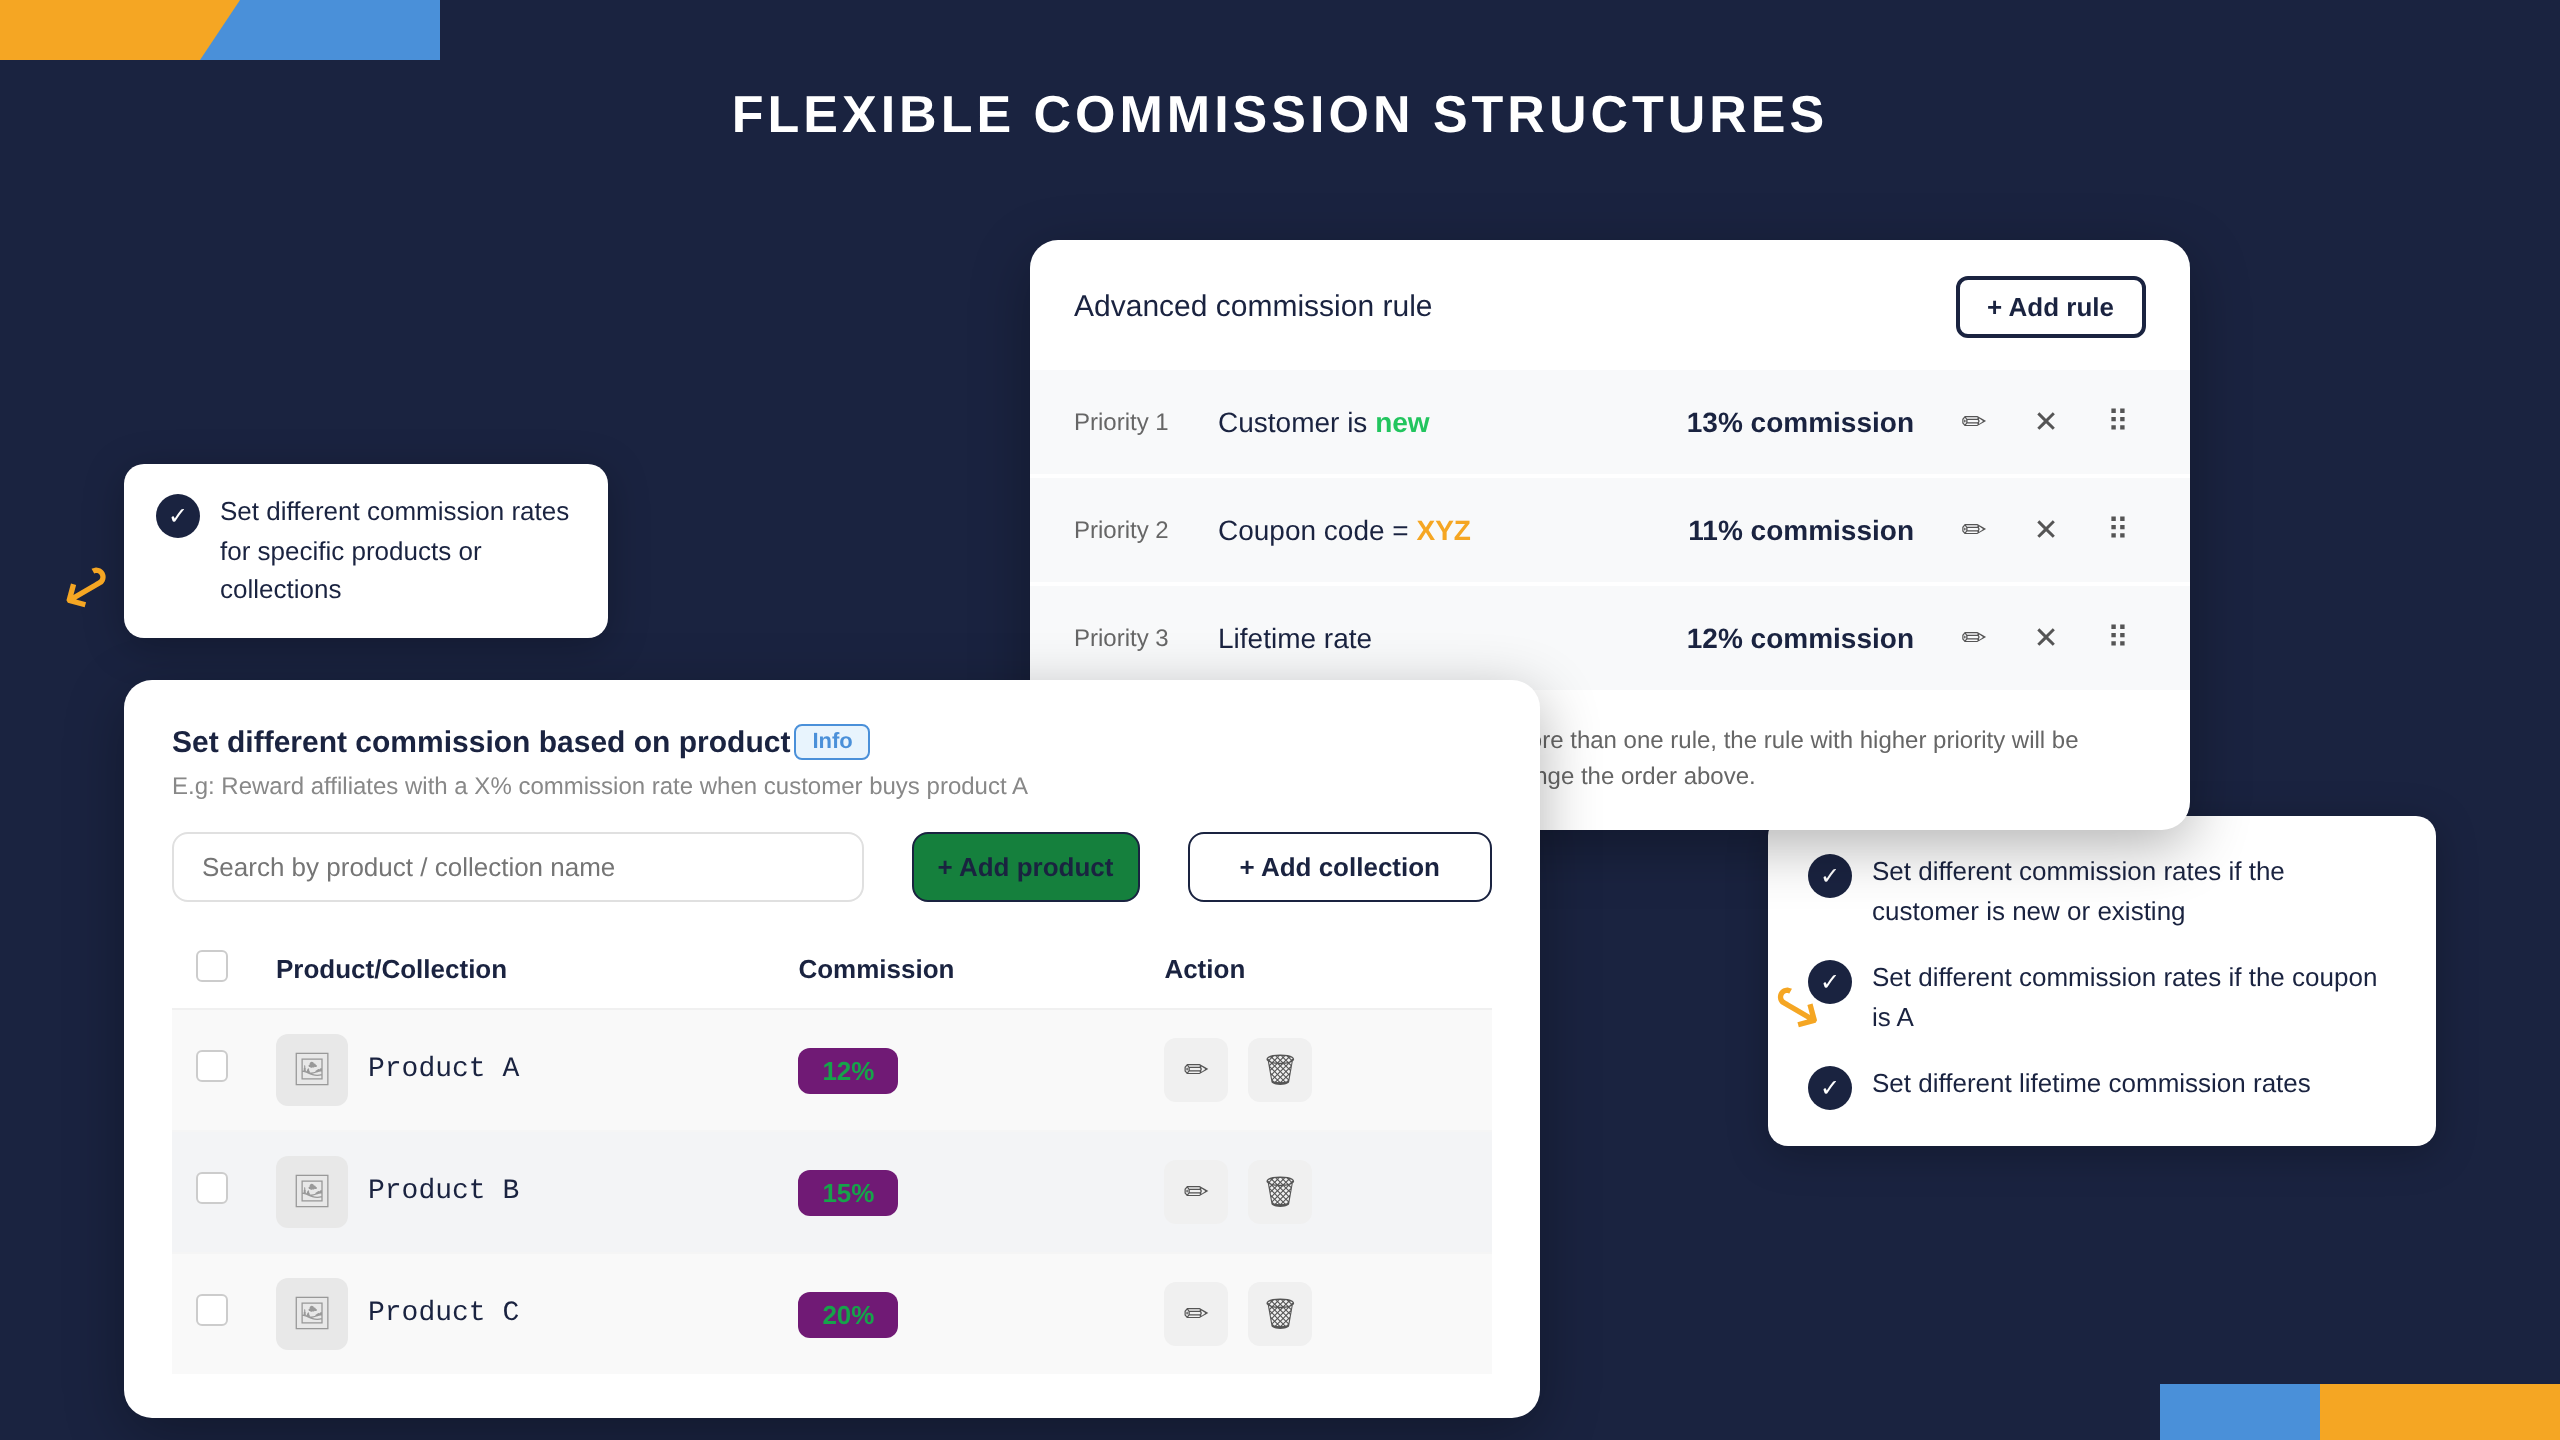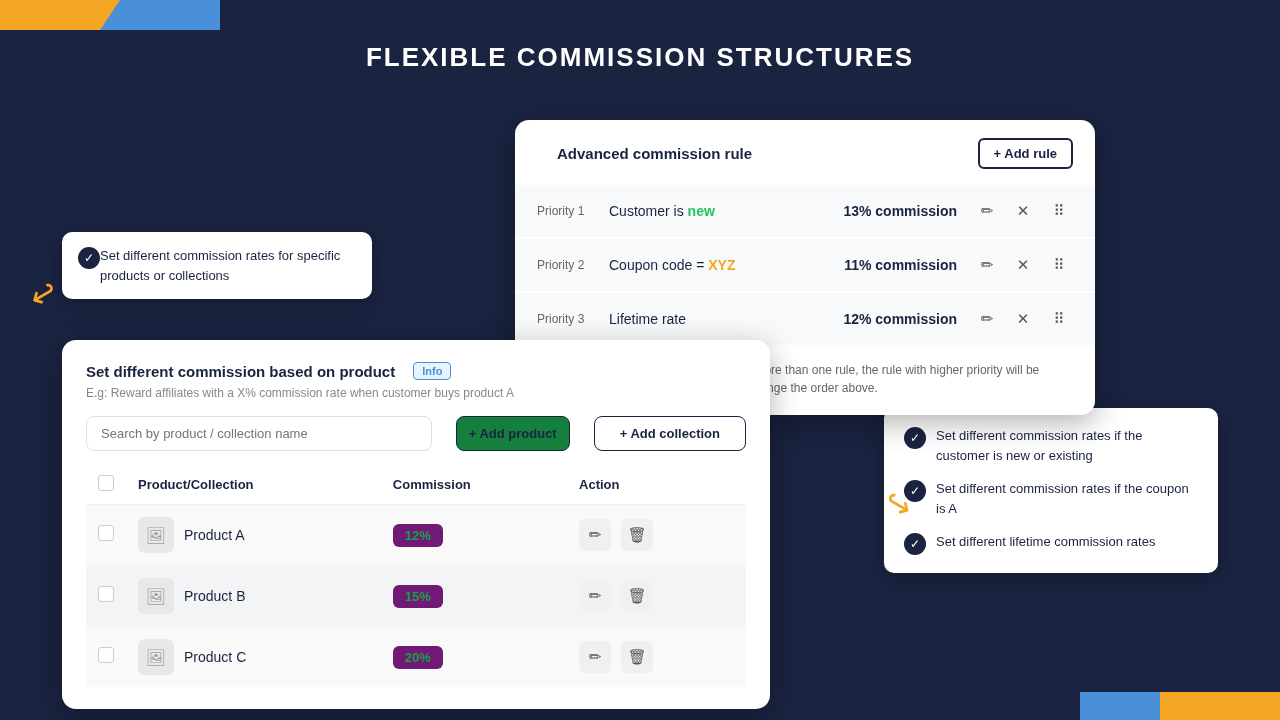--- a/index.html
+++ b/index.html
@@ -60,23 +60,24 @@
     }
 
     
     .left-tooltip {
       position: absolute;
       top: 232px;
       left: 62px;
       background: white;
       border-radius: 10px;
       padding: 14px 16px;
-      width: 310px;
+      width: 242px;
       display: flex;
       align-items: flex-start;
+      gap: 10px;
       box-shadow: 0 4px 20px rgba(0,0,0,0.25);
       z-index: 5;
     }
     .left-tooltip .check-icon {
       width: 22px;
       height: 22px;
       border-radius: 50%;
       background: #1a2340;
       display: flex;
       align-items: center;
@@ -175,23 +176,22 @@
     }
     .adv-card-header {
       display: flex;
       align-items: center;
       justify-content: space-between;
       padding: 18px 22px 16px;
       border-bottom: none;
     }
     .adv-card-title {
       font-size: 15px;
-      font-weight: 700;
-      color: #1a2340;
-      margin-left: 20px;
+      font-weight: 400;
+      color: #1a2340;
     }
     .add-rule-btn {
       display: flex;
       align-items: center;
       gap: 4px;
       border: 2px solid #1a2340;
       background: white;
       border-radius: 6px;
       padding: 6px 14px;
       font-size: 13px;
@@ -280,21 +280,21 @@
       width: 708px;
       background: white;
       border-radius: 14px;
       box-shadow: 0 8px 30px rgba(0,0,0,0.3);
       z-index: 10;
       padding: 22px 24px;
     }
     .product-card-title-row {
       display: flex;
       align-items: center;
-      gap: 18px;
+      gap: 2px;
       margin-bottom: 6px;
     }
     .product-card-title {
       font-size: 15px;
       font-weight: 700;
       color: #1a2340;
     }
     .info-badge {
       background: #e8f4fd;
       color: #4a90d9;
@@ -400,20 +400,21 @@
       color: #999;
     }
     .product-name-cell {
       display: flex;
       align-items: center;
     }
     .product-name {
       font-size: 14px;
       color: #1a2340;
       font-weight: 500;
+      font-family: Liberation Mono, monospace;
     }
     .commission-badge {
       display: inline-block;
       background: #701a75;
       color: #16a34a;
       border-radius: 6px;
       padding: 4px 12px;
       font-size: 13px;
       font-weight: 600;
     }

